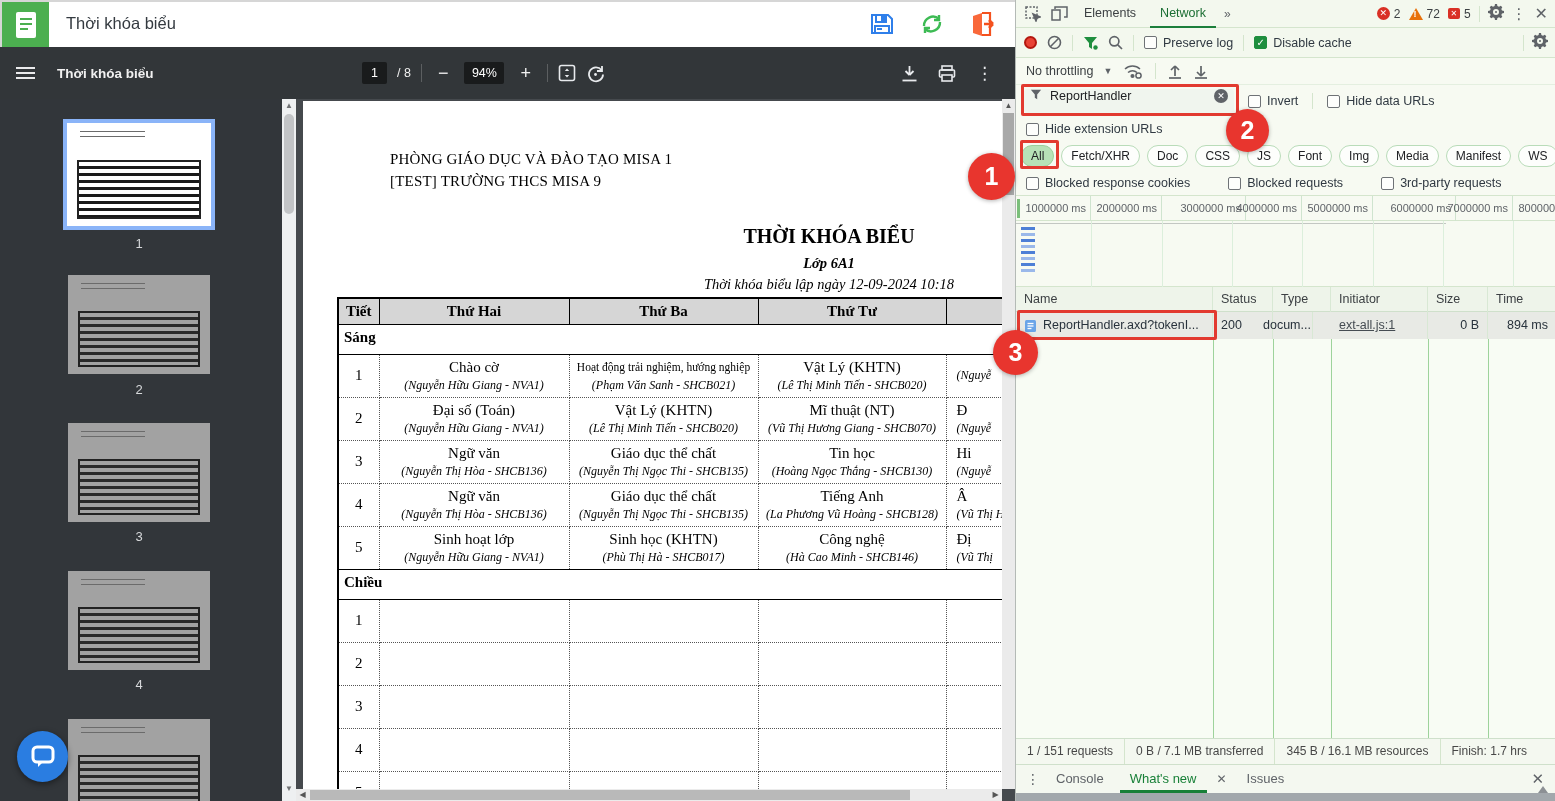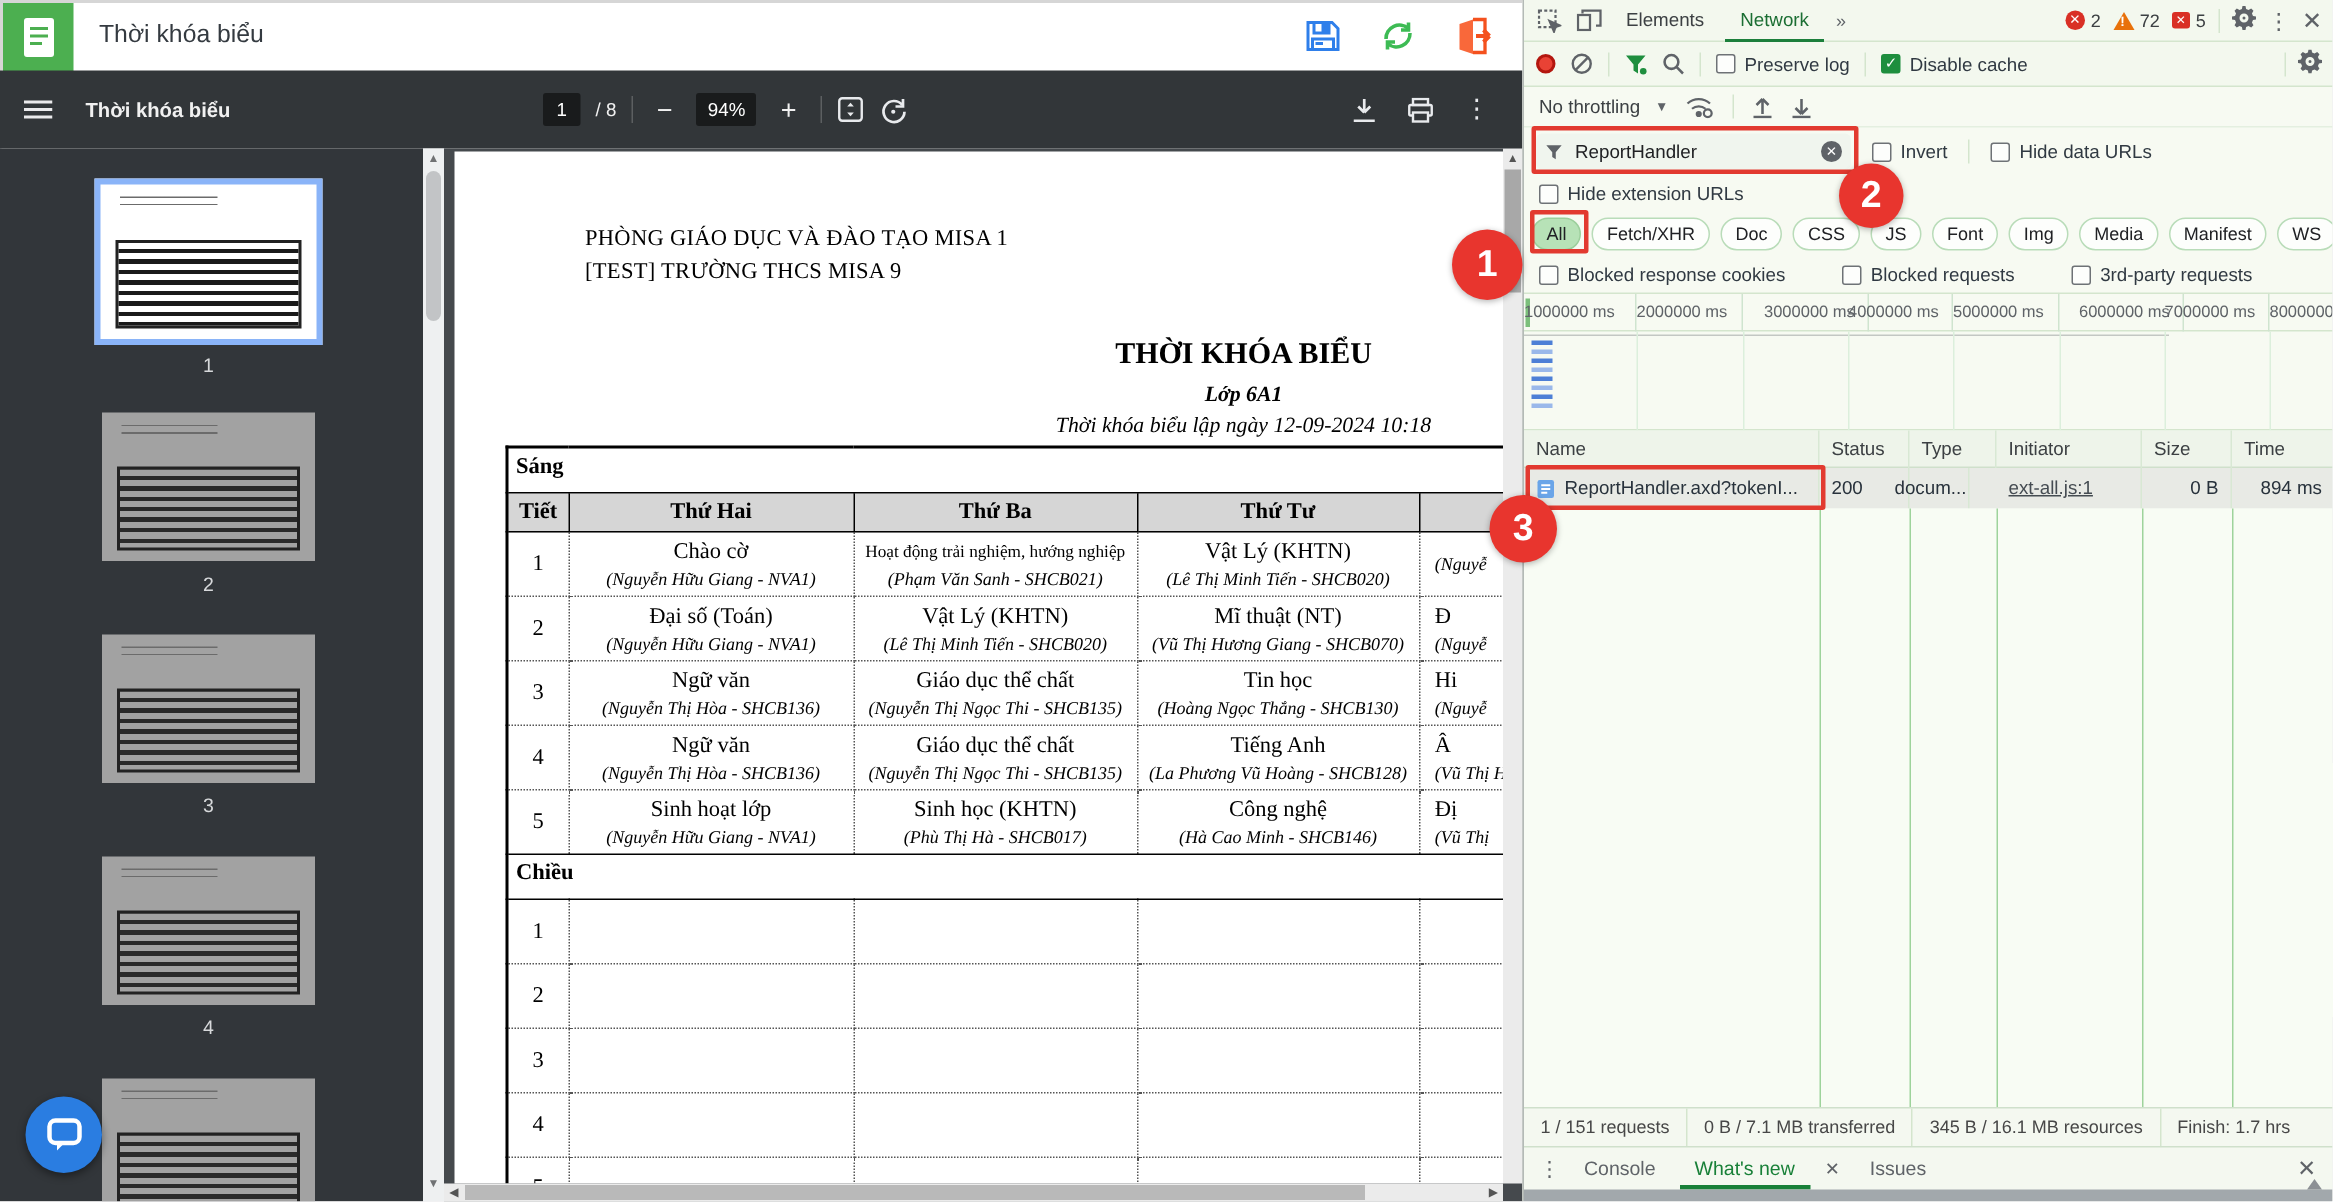--- a/index.html
+++ b/index.html
@@ -99,32 +99,32 @@
   .cb-item { display:flex; align-items:center; gap:6px; }
   .cb { width:13px; height:13px; border:1.5px solid #6e7276; border-radius:2px; background:#fdfefc; }
   .cb.checked { background:#1e8e3e; border-color:#1e8e3e; color:#fff; font-size:10px; line-height:12px; text-align:center; }
   .dt-toolbar .right-gear { margin-left:auto; display:flex; align-items:center; gap:8px; }
 
   .dt-throttle { top:58px; height:27px; padding:0 10px; gap:12px; border-bottom:1px solid #e4efe0; }
   .dd { display:flex; gap:10px; align-items:center; color:#3c4043; }
   .dd .caret { font-size:9px; color:#5f6368; }
 
   .dt-filterrow { top:85px; height:32px; padding:0 8px; gap:14px; }
-  .filter-input { width:210px; height:24px; background:#f0f5ee; border-radius:4px; display:flex; align-items:center; padding:0 6px; gap:8px; }
+  .filter-input { width:210px; height:24px; background:#f0f5ee; border-radius:4px; display:flex; padding:0 6px; gap:8px; }
   .filter-input .txt { font-size:12.5px; color:#202124; flex:1; }
   .clear-btn { width:14px; height:14px; border-radius:50%; background:#5f6368; color:#fff; font-size:9px; text-align:center; line-height:14px; }
 
   .dt-extrow { top:117px; height:24px; padding:0 10px; }
   .dt-chips { top:141px; height:30px; padding:0 5px; gap:7px; overflow:hidden; flex-wrap:nowrap; }
   .chip { flex:0 0 auto; padding:3px 9px; border:1px solid #b9dcb9; border-radius:11px; font-size:12px; color:#202124; background:#fdfefc; white-space:nowrap; }
   .chip.active { background:#b7e2b7; border-color:#9ccf9c; }
   .dt-blocked { top:171px; height:24px; padding:0 10px; gap:38px; }
 
   .dt-ruler { top:195px; height:26px; border-top:1px solid #d4e5cd; border-bottom:1px solid #d4e5cd; font-size:11px; color:#5f6368; }
-  .ruler-cell { position:absolute; top:0; height:25px; line-height:25px; text-align:left; padding-right:4px; border-right:1px solid #cfe4cf; white-space:nowrap; overflow:hidden; }
+  .ruler-cell { position:absolute; top:0; height:25px; line-height:25px; text-align:right; padding-right:4px; border-right:1px solid #cfe4cf; white-space:nowrap; overflow:hidden; }
   .ruler-tick0 { position:absolute; left:1px; top:3px; width:3px; height:19px; background:#7bbf7b; }
   .dt-overview { top:221px; height:66px; border-bottom:1px solid #d4e5cd; }
   .ov-line { position:absolute; left:0; top:2px; width:430px; height:1px; background:#c3c7c3; }
   .ov-grid { position:absolute; top:0; width:1px; height:66px; background:#dcefdc; }
   .ov-stripe { position:absolute; left:5px; width:14px; height:3px; }
 
   .dt-thead { top:287px; height:25px; background:#eef4ea; border-bottom:1px solid #cfe0cb; font-size:12.5px; color:#3c4043; }
   .dt-col { position:absolute; top:0; height:25px; line-height:25px; padding:0 8px; border-right:1px solid #d8e8d4; overflow:hidden; white-space:nowrap; }
   .dt-trow { top:312px; height:27px; background:#e8eae5; font-size:12.5px; color:#28323c; }
   .dt-cell { position:absolute; top:0; height:27px; line-height:27px; padding:0 8px; border-right:1px solid #d8e8d4; overflow:hidden; white-space:nowrap; display:flex; align-items:center; gap:6px; }
@@ -295,29 +295,29 @@
         <table class="tkb">
           <colgroup>
               <col class="c0">
               <col class="c1">
               <col class="c2">
               <col class="c3">
               <col class="c4">
             </colgroup>
           <tbody>
               <tr>
-                <td class="section" colspan="5">Sáng</td>
-              </tr>
-          <tr>
             <th>Tiết</th>
             <th>Thứ Hai</th>
             <th>Thứ Ba</th>
             <th>Thứ Tư</th>
             <th></th>
           </tr>
+          <tr>
+                <td class="section" colspan="5">Sáng</td>
+              </tr>
 
           <tr class="subj">
             <td class="period">1</td>
             <td>
                   <span class="cl1">Chào cờ</span>
                   <span class="cl2">(Nguyễn Hữu Giang - NVA1)</span>
                 </td>
             <td>
                   <span class="cl1 small">Hoạt động trải nghiệm, hướng nghiệp</span>
                   <span class="cl2">(Phạm Văn Sanh - SHCB021)</span>

